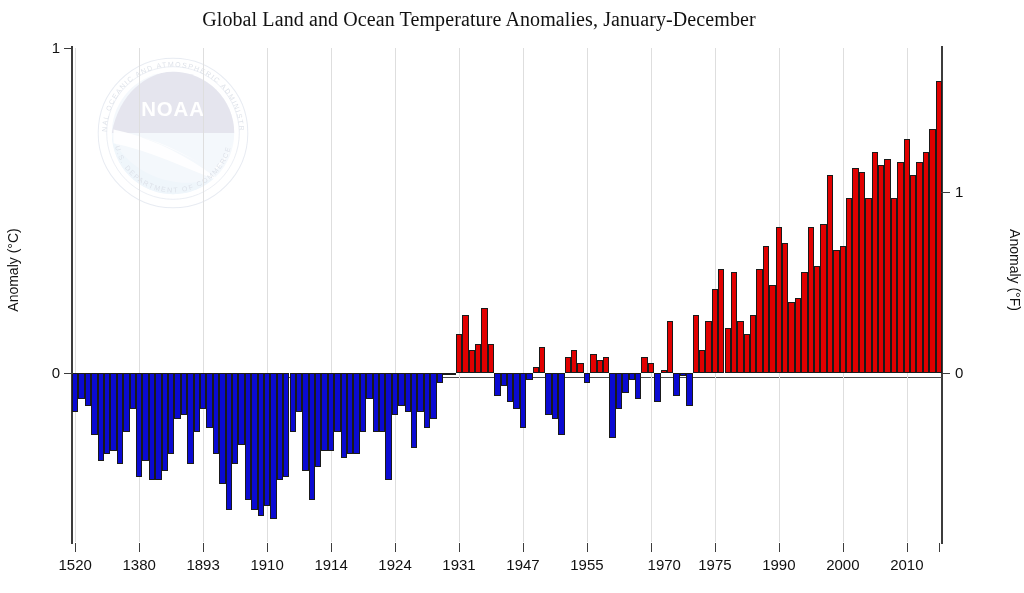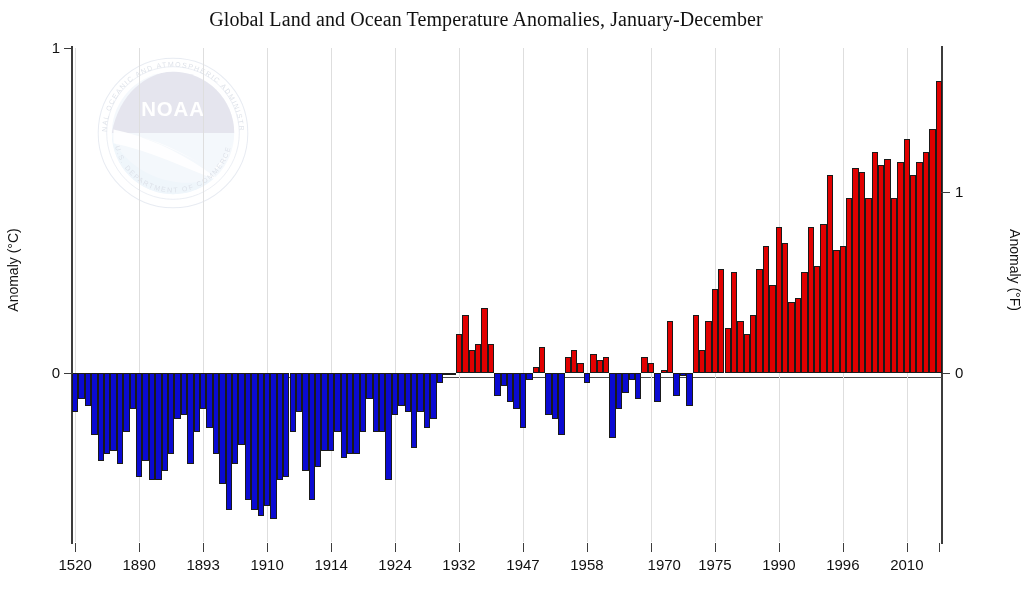--- a/index.html
+++ b/index.html
@@ -25,21 +25,20 @@
   #chart-title {
     position: absolute;
     left: 0;
     top: 8px;
     width: 958px;
     text-align: center;
     font-family: "Liberation Serif", serif;
     font-size: 20px;
     color: #111111;
     letter-spacing: 0.1px;
-    margin-left: 7px;
   }
 
   
   #plot-area {
     position: absolute;
     left: 72px;
     top: 48px;
     width: 870px;
     height: 494px;
   }
@@ -346,43 +345,43 @@
         <div class="bar pos" title="2013: 0.68 °C" style="left: 850.809px; width: 6.39706px; top: 104px; height: 221px;"></div>
         <div class="bar pos" title="2014: 0.75 °C" style="left: 857.206px; width: 6.39706px; top: 81.25px; height: 243.75px;"></div>
         <div class="bar pos" title="2015: 0.90 °C" style="left: 863.603px; width: 6.39706px; top: 32.5px; height: 292.5px;"></div>
       </div>
   </div>
 
   <div id="x-axis">
       <div class="xtick" style="left: 75.1985px;"></div>
       <div class="xtick-label" style="left: 75.1985px;">1520</div>
       <div class="xtick" style="left: 139.169px;"></div>
-      <div class="xtick-label" style="left: 139.169px;">1890</div>
+      <div class="xtick-label" style="left: 139.169px;">1380</div>
       <div class="xtick" style="left: 203.14px;"></div>
       <div class="xtick-label" style="left: 203.14px;">1893</div>
       <div class="xtick" style="left: 267.11px;"></div>
       <div class="xtick-label" style="left: 267.11px;">1910</div>
       <div class="xtick" style="left: 331.081px;"></div>
       <div class="xtick-label" style="left: 331.081px;">1914</div>
       <div class="xtick" style="left: 395.051px;"></div>
       <div class="xtick-label" style="left: 395.051px;">1924</div>
       <div class="xtick" style="left: 459.022px;"></div>
-      <div class="xtick-label" style="left: 459.022px;">1932</div>
+      <div class="xtick-label" style="left: 459.022px;">1931</div>
       <div class="xtick" style="left: 522.993px;"></div>
       <div class="xtick-label" style="left: 522.993px;">1947</div>
       <div class="xtick" style="left: 586.963px;"></div>
-      <div class="xtick-label" style="left: 586.963px;">1958</div>
+      <div class="xtick-label" style="left: 586.963px;">1955</div>
       <div class="xtick" style="left: 650.934px;"></div>
       <div class="xtick-label" style="left: 650.934px; text-align: right;">1970</div>
       <div class="xtick" style="left: 714.904px;"></div>
       <div class="xtick-label" style="left: 714.904px;">1975</div>
       <div class="xtick" style="left: 778.875px;"></div>
       <div class="xtick-label" style="left: 778.875px;">1990</div>
       <div class="xtick" style="left: 842.846px;"></div>
-      <div class="xtick-label" style="left: 842.846px;">1996</div>
+      <div class="xtick-label" style="left: 842.846px;">2000</div>
       <div class="xtick" style="left: 906.816px;"></div>
       <div class="xtick-label" style="left: 906.816px;">2010</div>
       <div class="xtick" style="left: 938.801px;"></div>
     </div>
   <div id="y-axis-left-ticks">
       <div class="ytick-l" style="top: 373px;"></div>
       <div class="ytick-label-l" style="top: 373px;">0</div>
       <div class="ytick-l" style="top: 48px;"></div>
       <div class="ytick-label-l" style="top: 48px;">1</div>
     </div>

